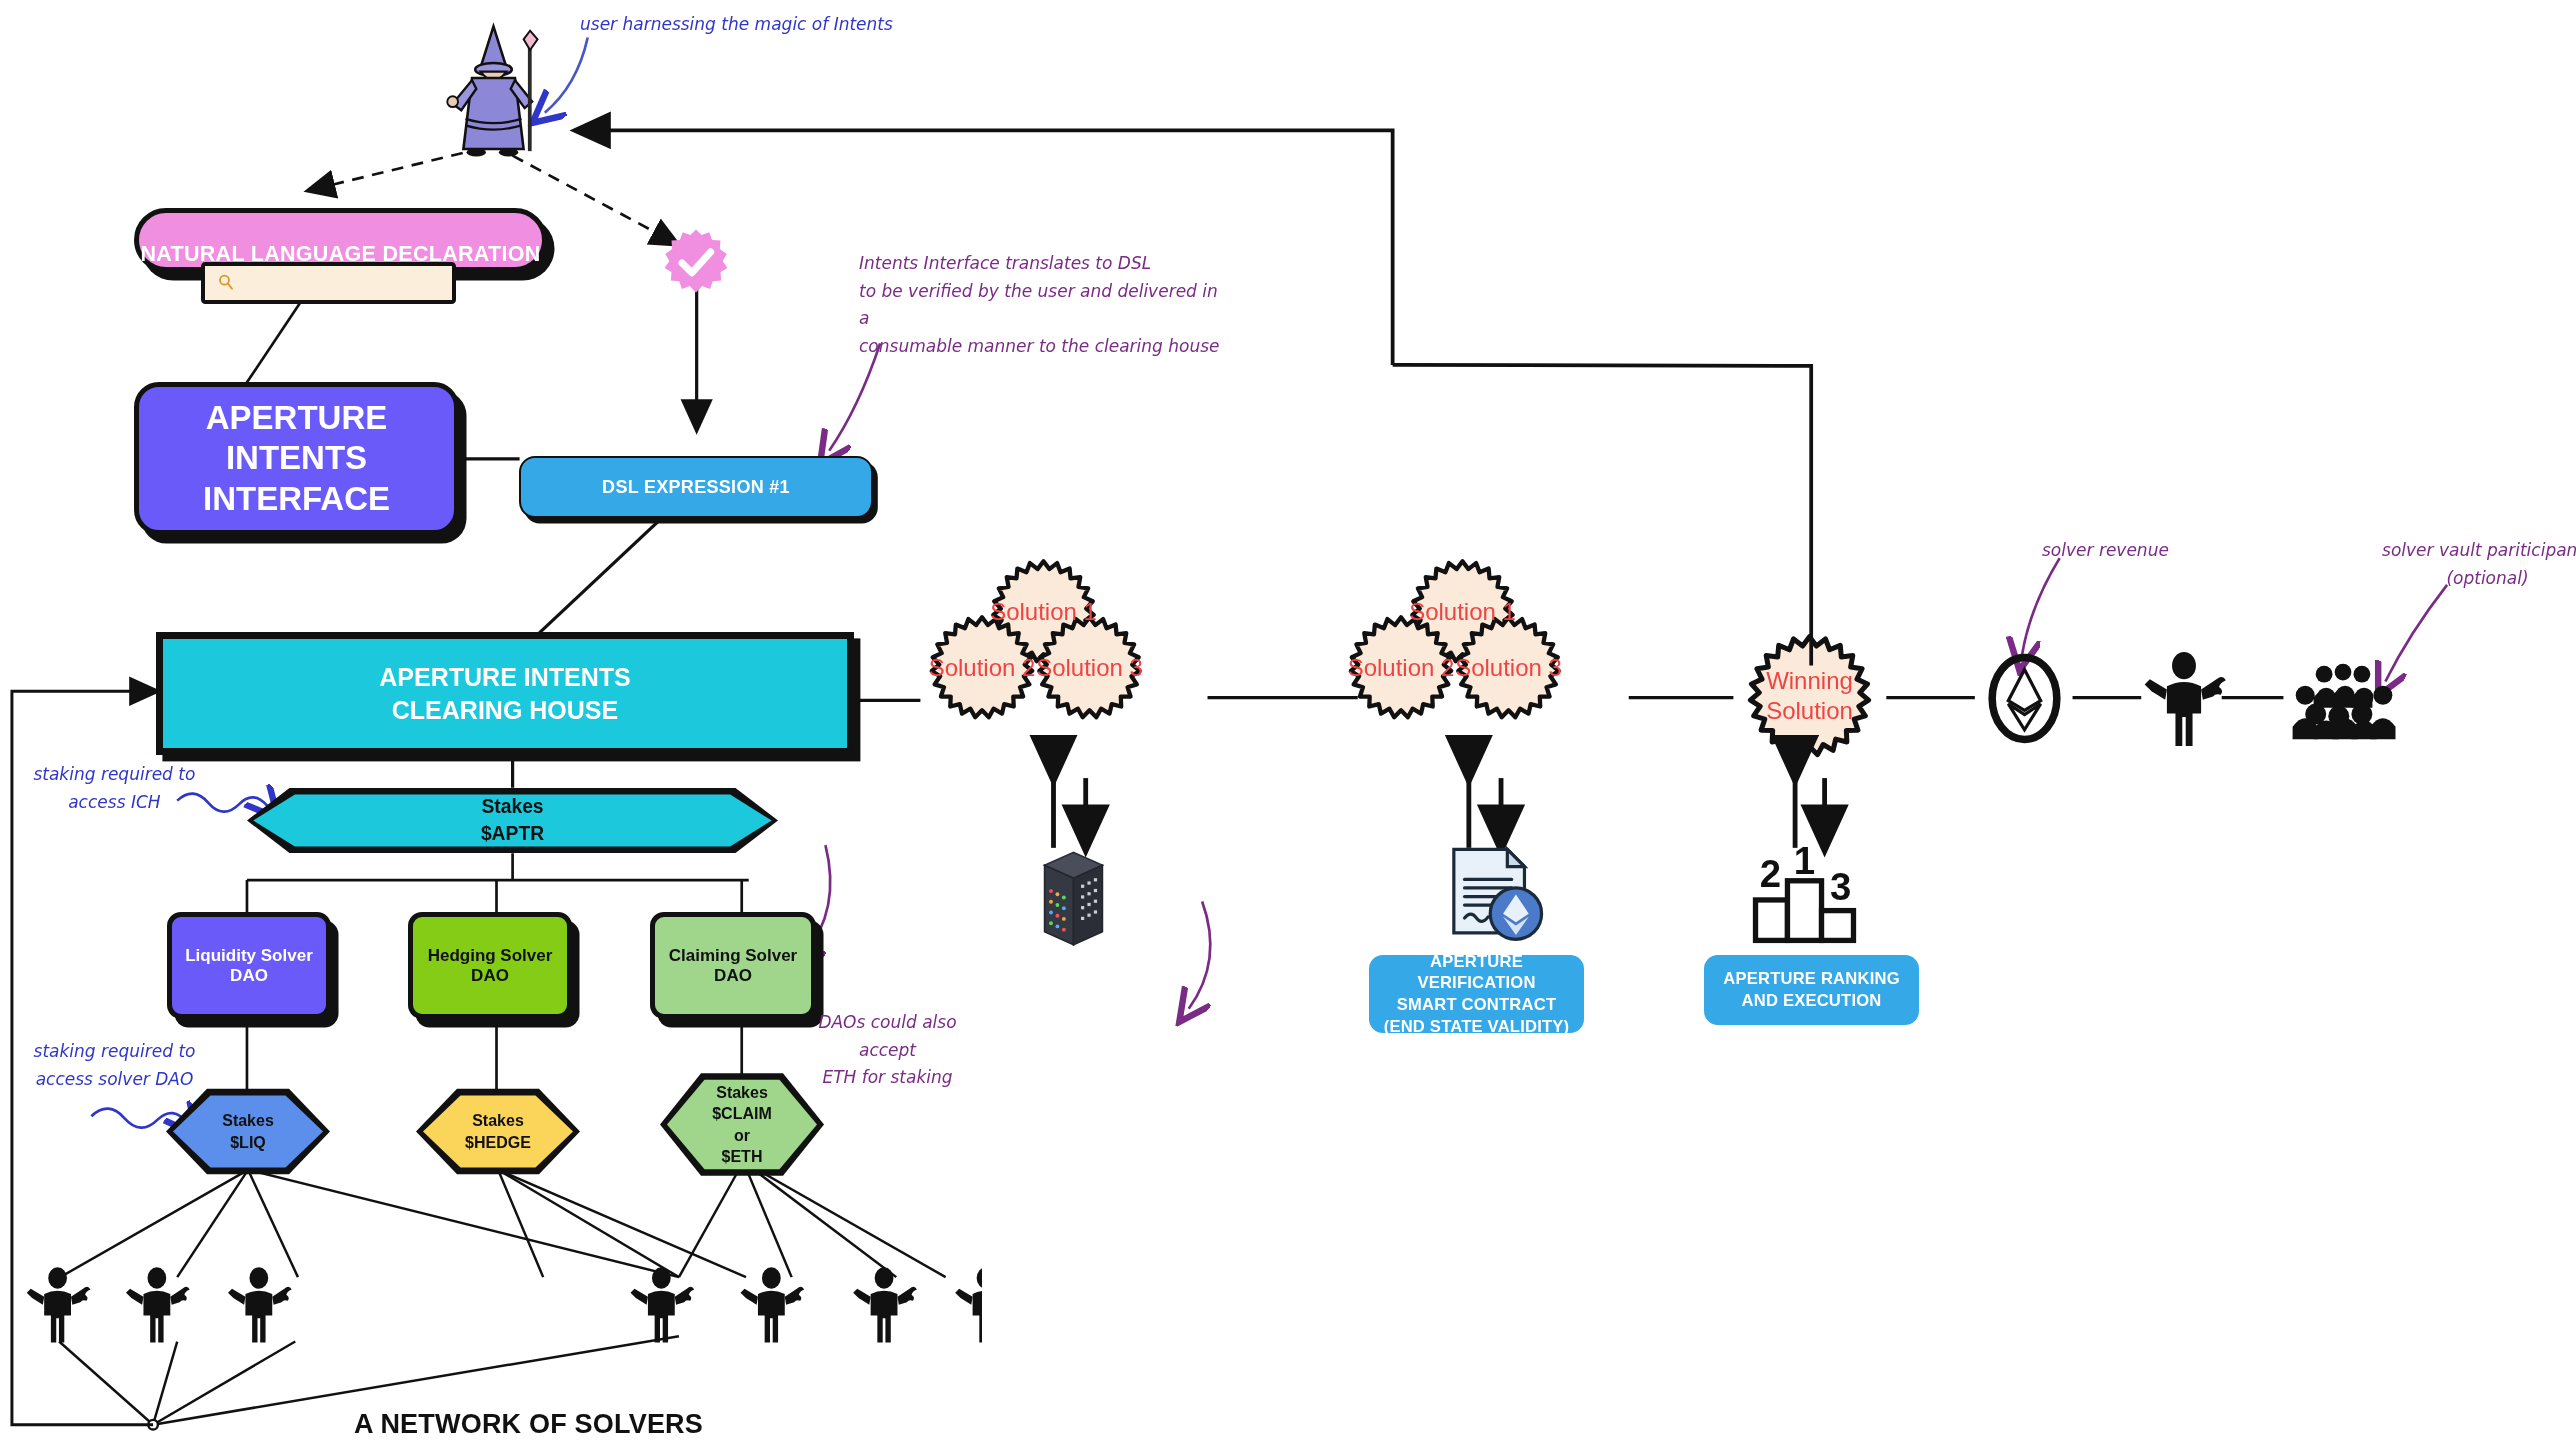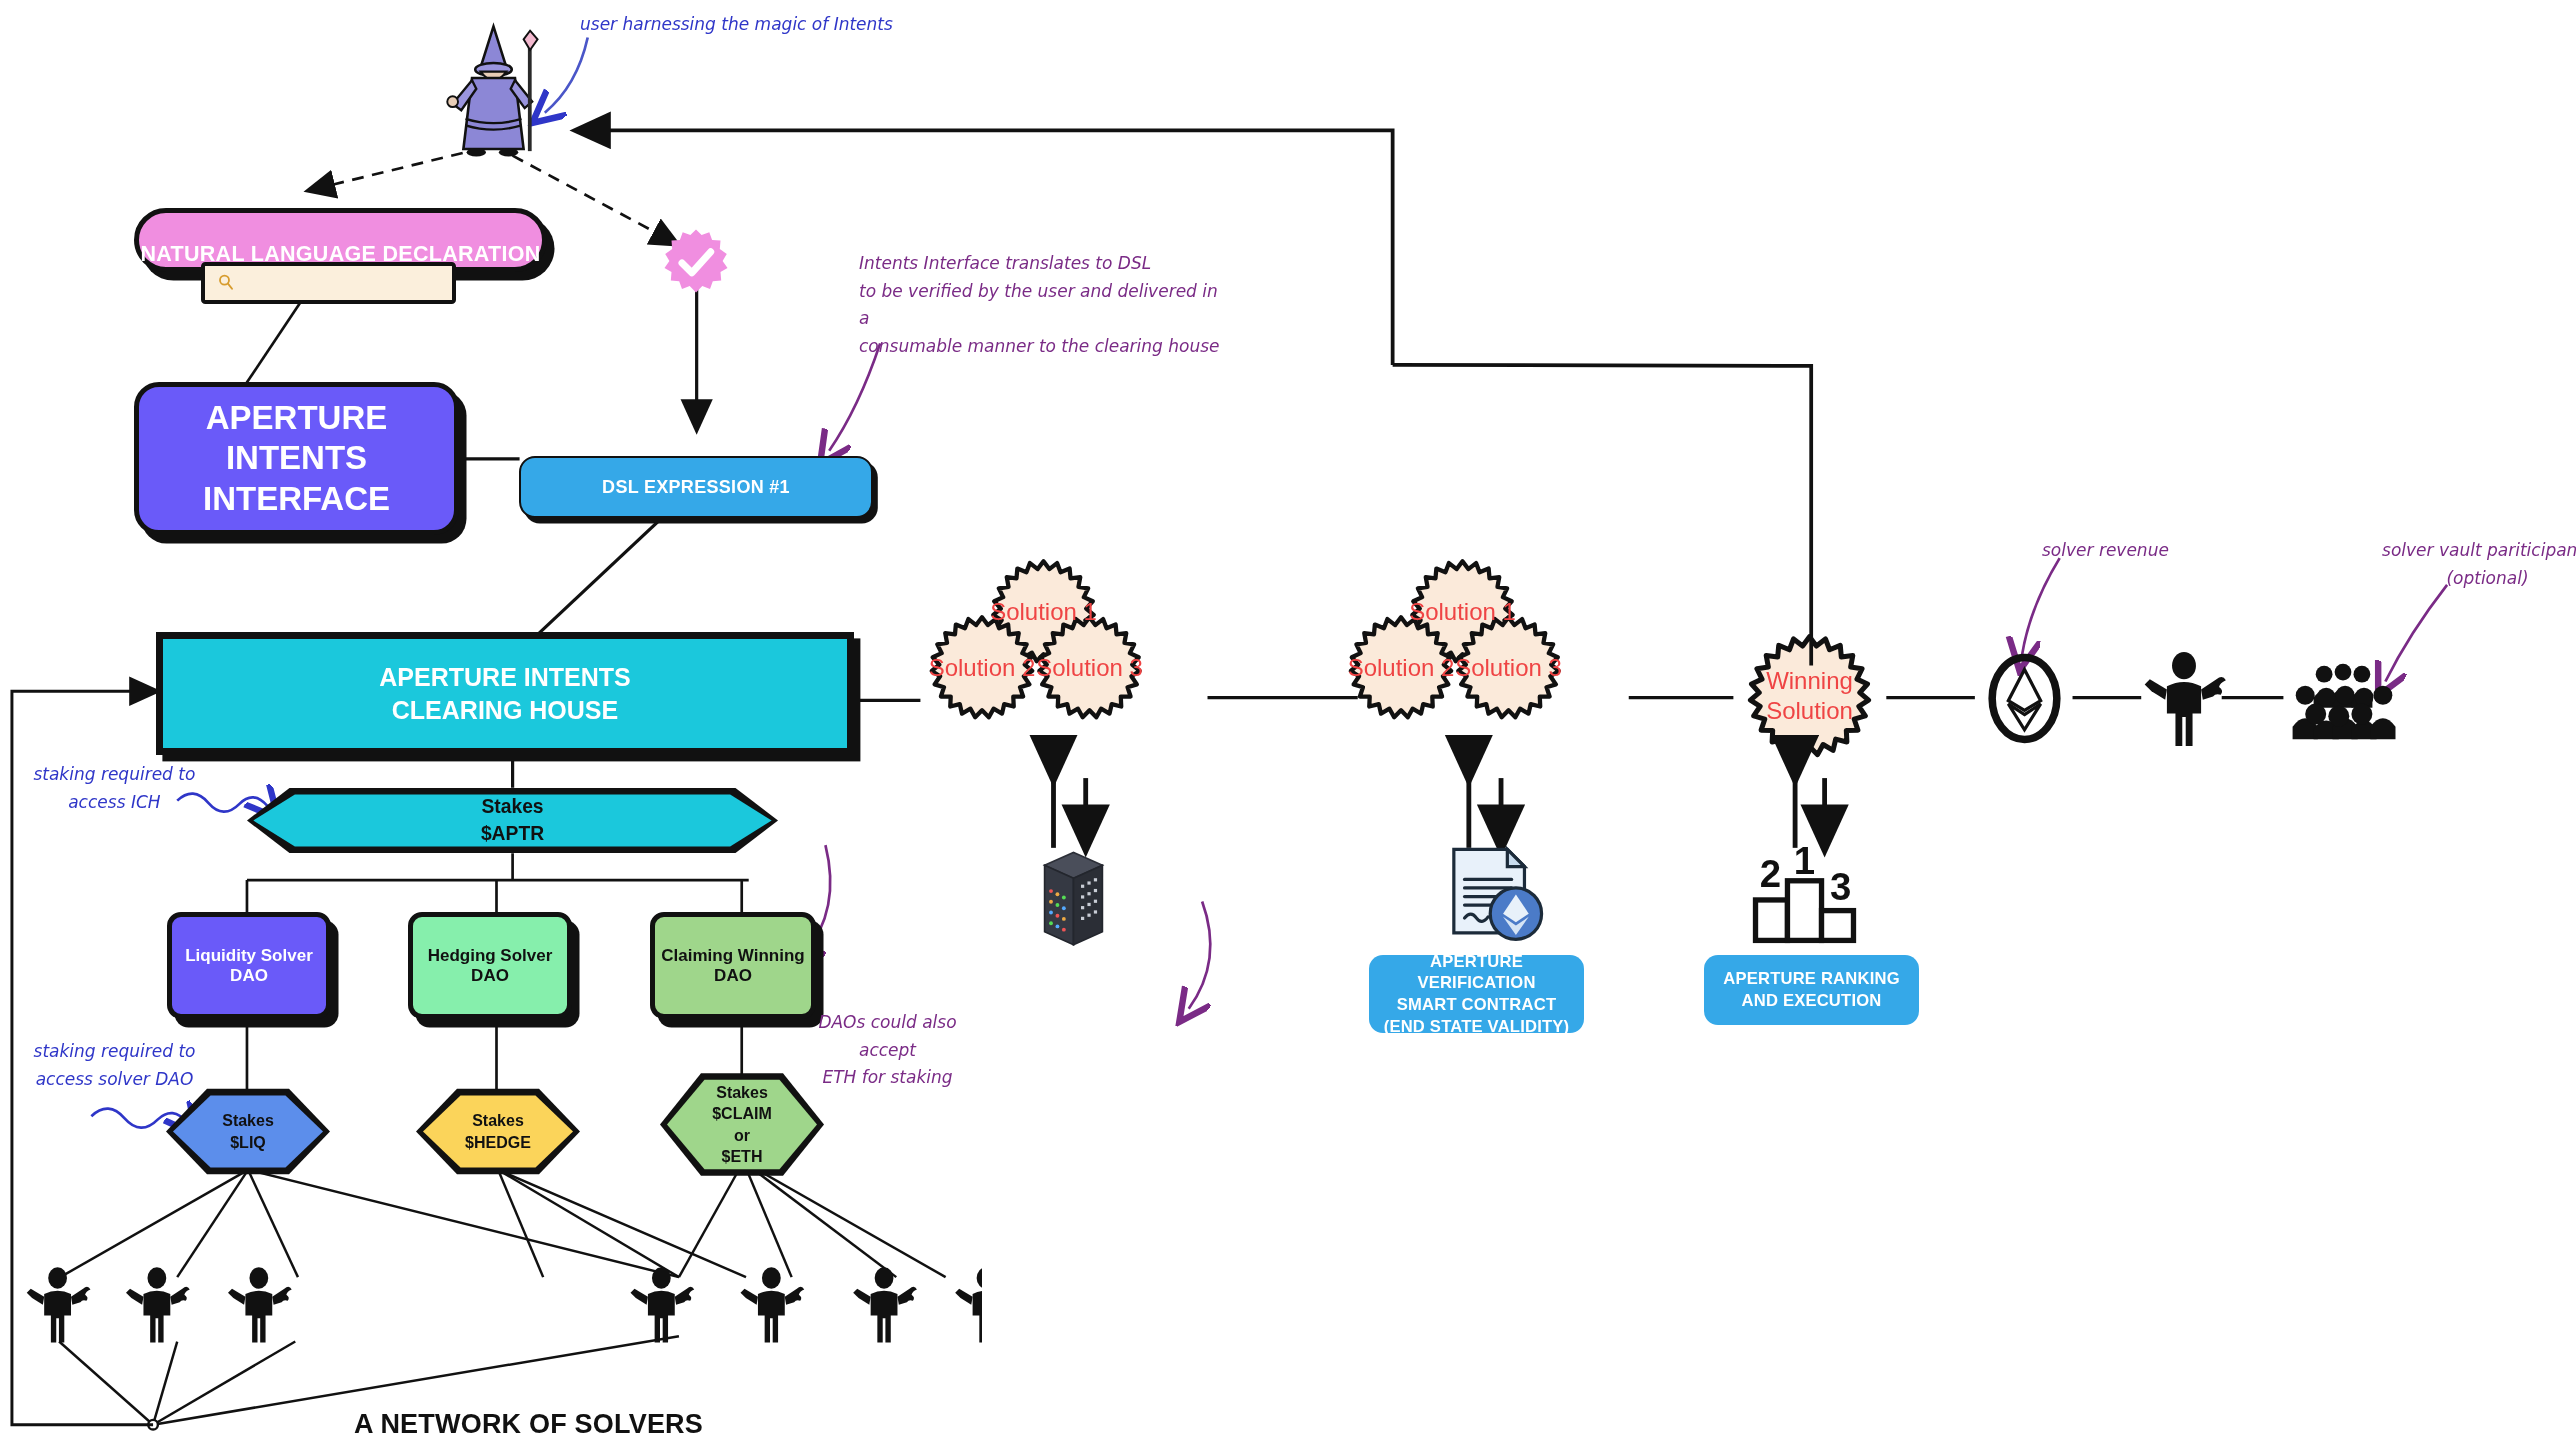--- a/index.html
+++ b/index.html
@@ -581,25 +581,25 @@
       <div>
         <div>Stakes</div>
         <div>$APTR</div>
       </div>
     </div>
   </div>
 
   <div class="node dao shadowbox" style="left:167px;top:912px;width:164px;height:107px;background:#6A5AF9;color:#fff;">
     <span>Liquidity Solver DAO</span>
   </div>
-  <div class="node dao shadowbox" style="left:408px;top:912px;width:164px;height:107px;background:#86efac;color:#111;">
+  <div class="node dao shadowbox" style="left:408px;top:912px;width:164px;height:107px;background:#84cc16;color:#111;">
     <span>Hedging Solver DAO</span>
   </div>
   <div class="node dao shadowbox" style="left:650px;top:912px;width:166px;height:107px;background:#9FD68B;color:#111;">
-    <span>Claiming Winning DAO</span>
+    <span>Claiming Solver DAO</span>
   </div>
 
   <div class="hex6" style="left:166px;top:1087px;width:164px;height:89px;">
     <div class="b"></div>
     <div class="f" style="background:#5C8EEB;">
       <div>
         <div>Stakes</div>
         <div>$LIQ</div>
       </div>
     </div>

